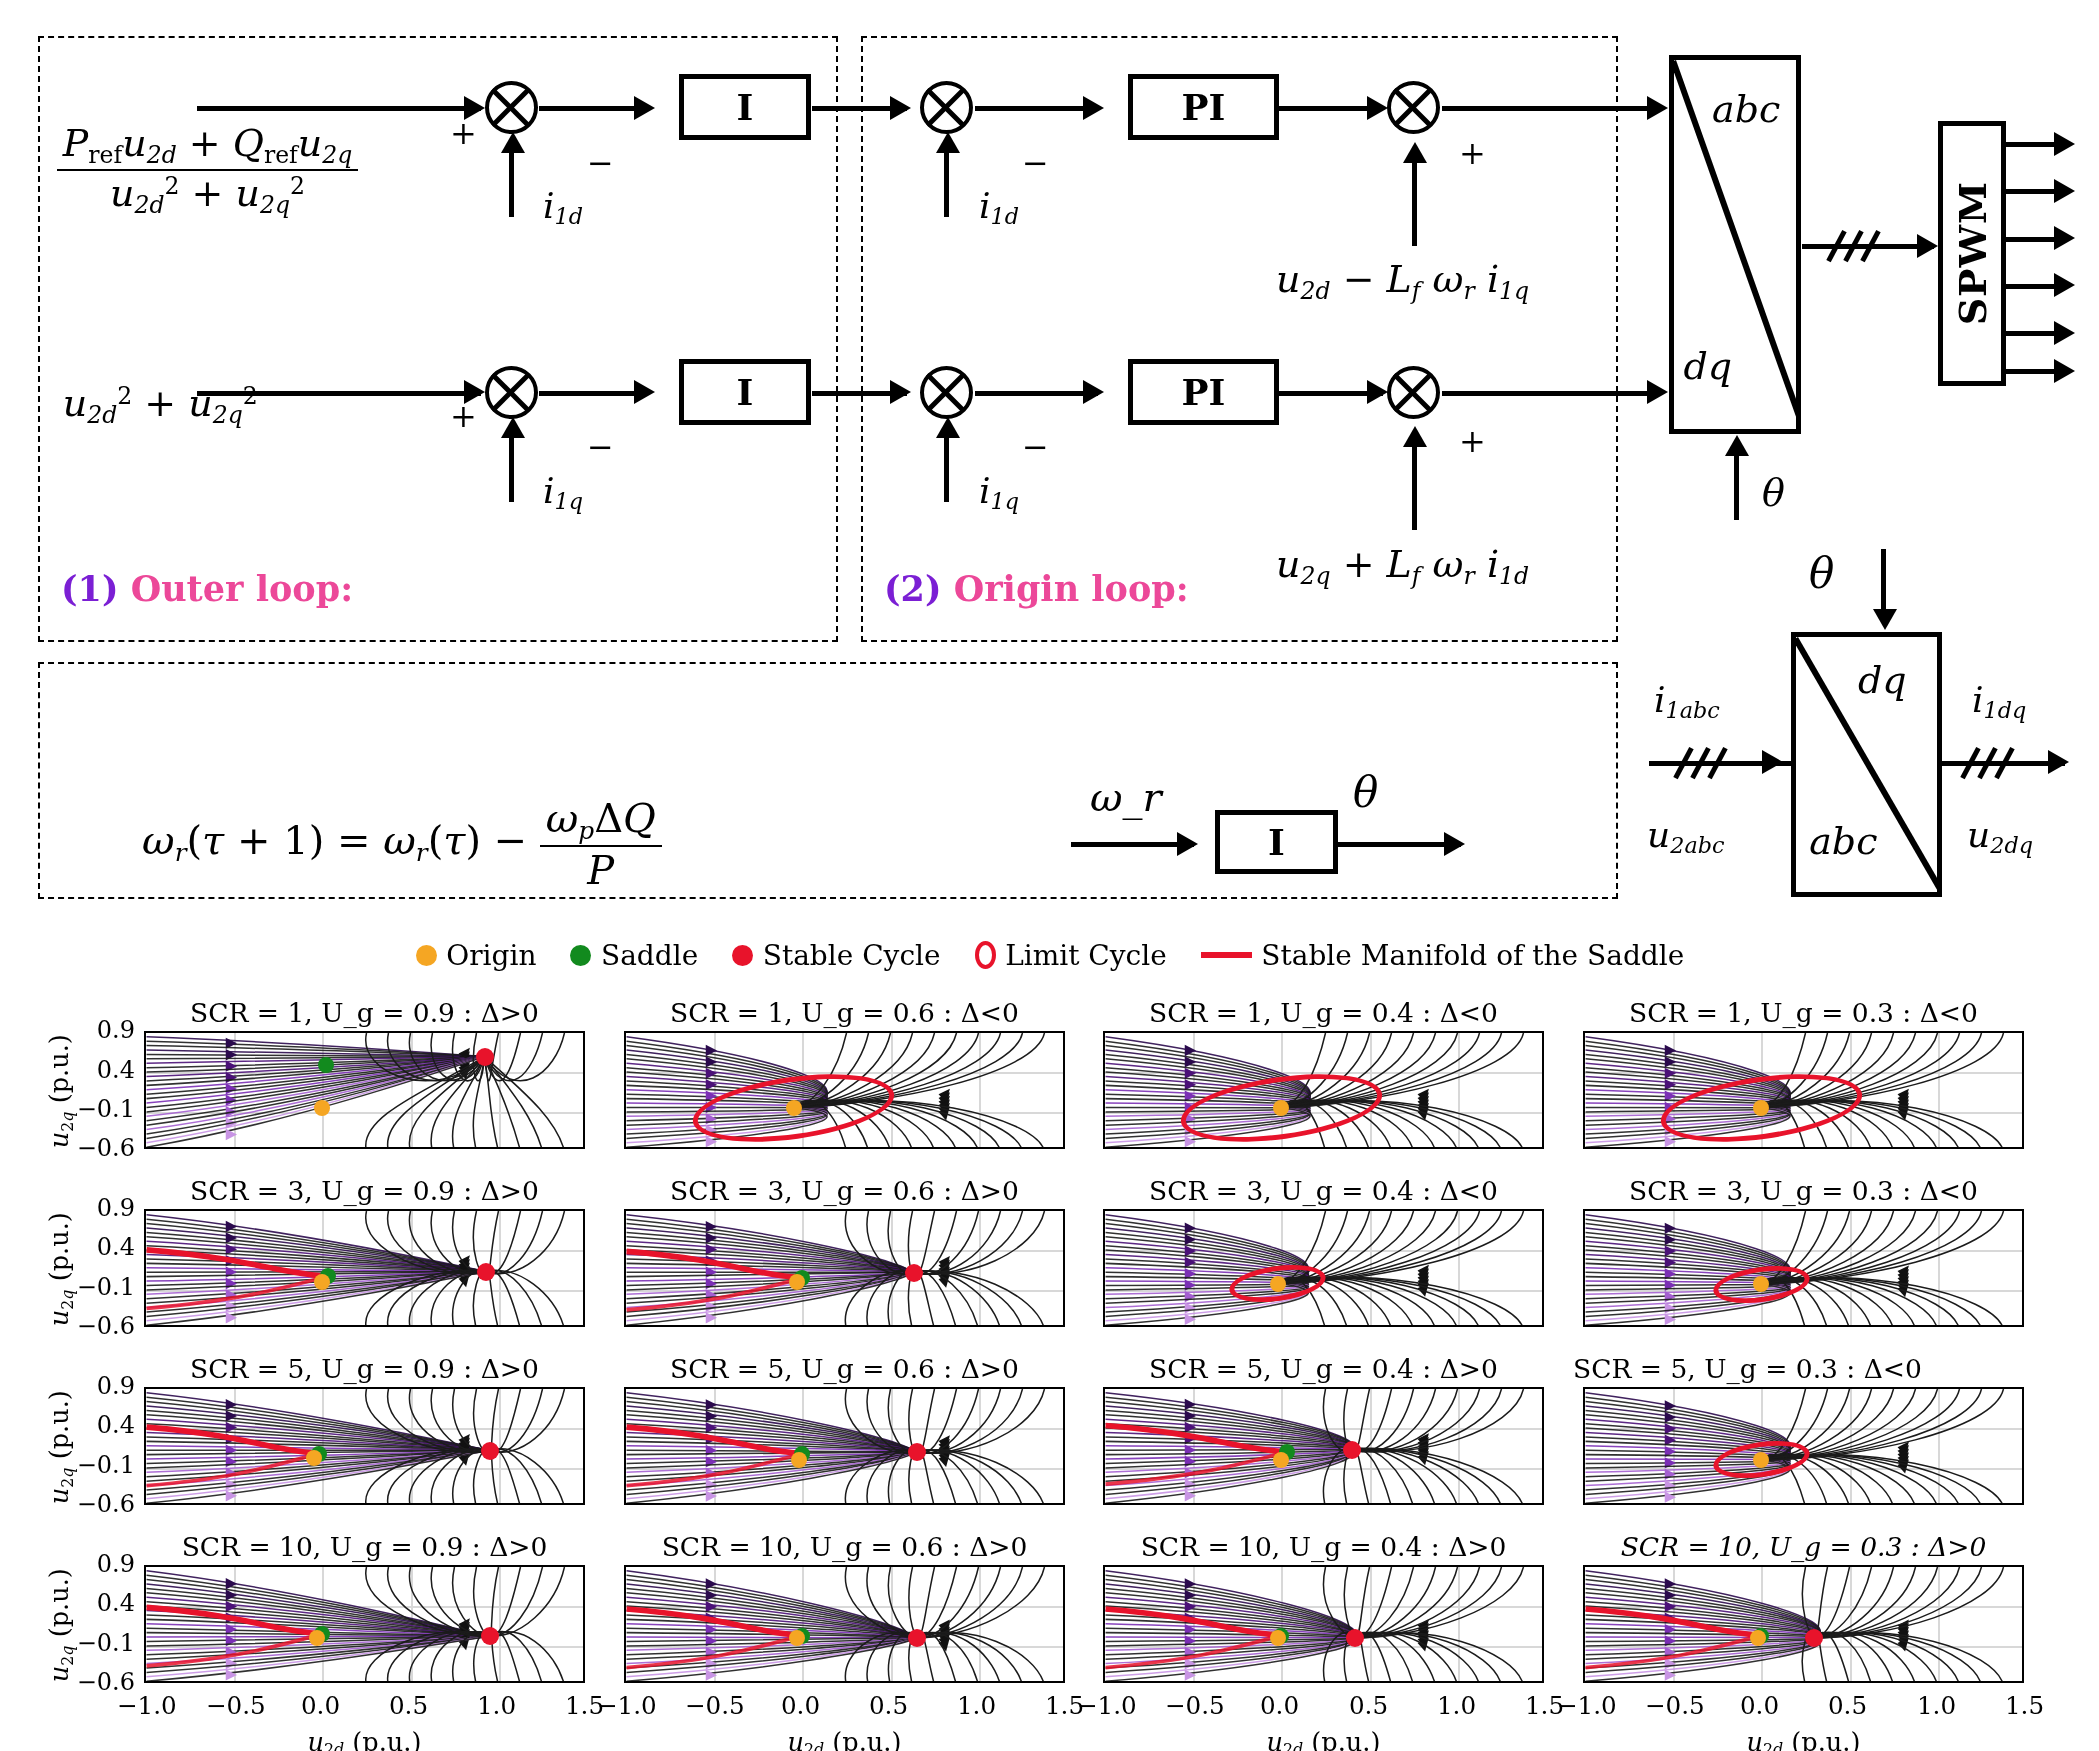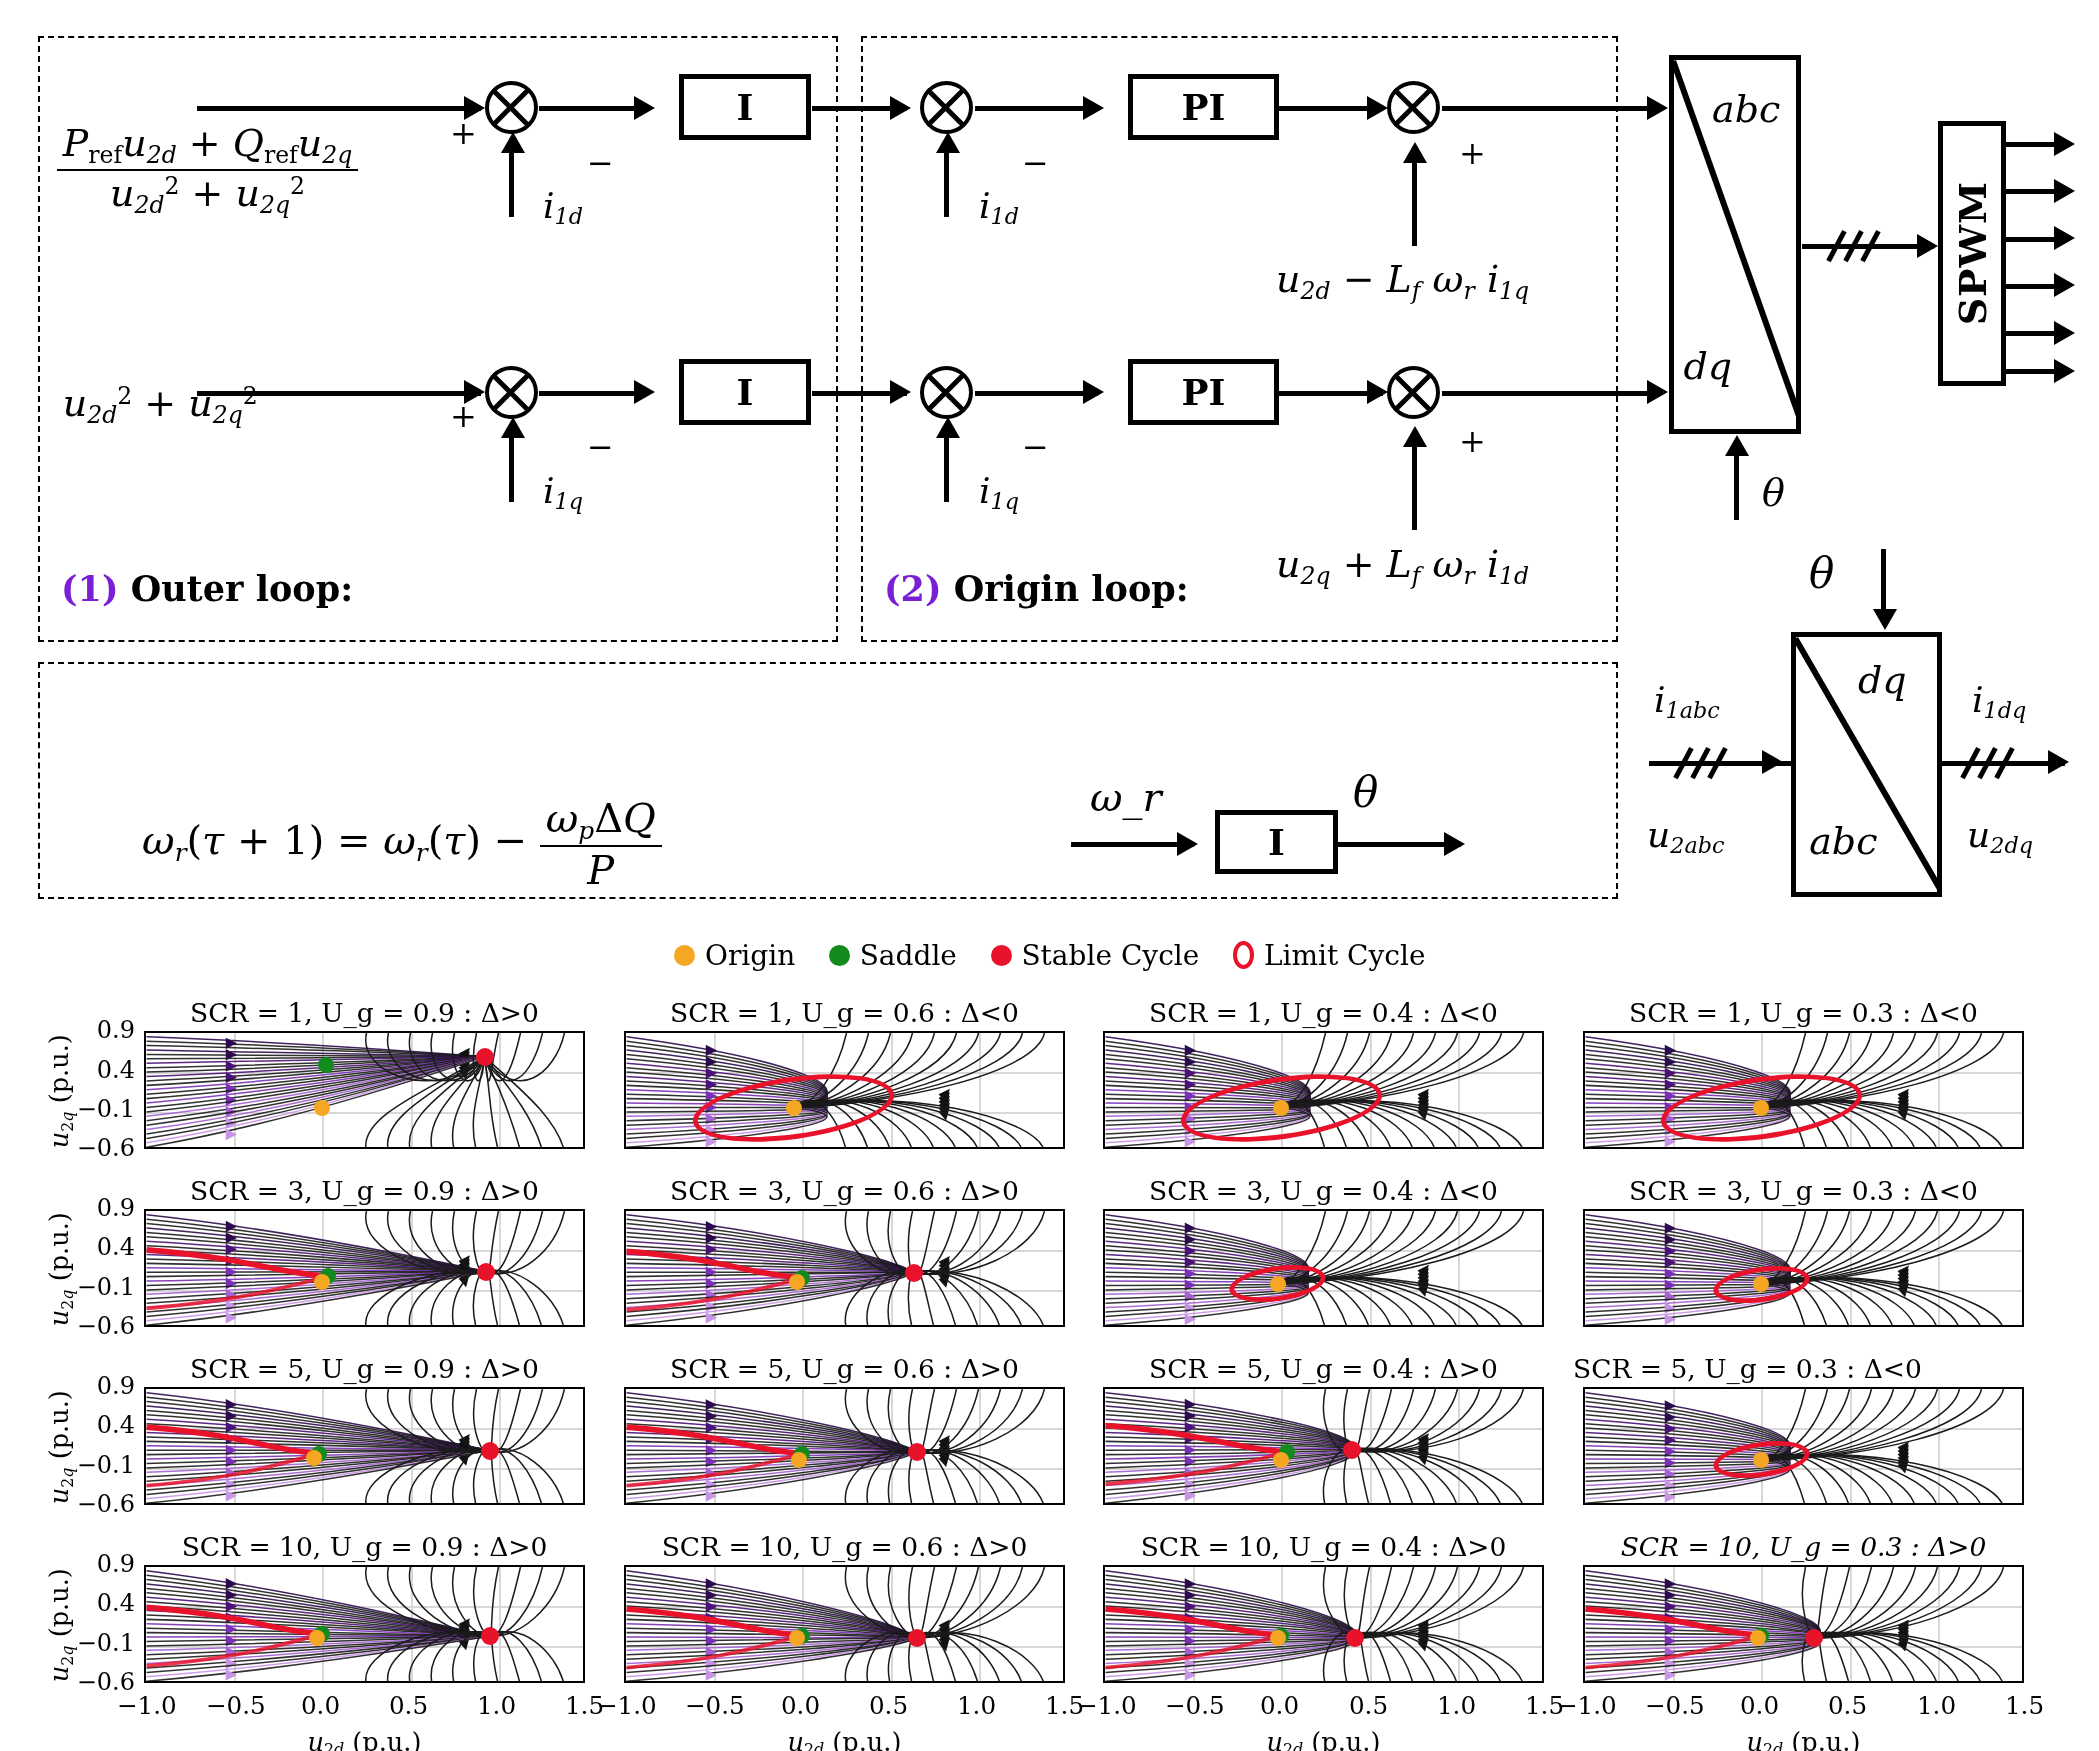--- a/index.html
+++ b/index.html
@@ -4,21 +4,21 @@
 <style>
   html,body{margin:0;padding:0;background:#fff;}
   body{width:2100px;height:1752px;font-family:"DejaVu Serif",serif;color:#000;position:relative;overflow:hidden;}
   .wrap{position:relative;width:2100px;height:1752px;}
 
   
   .diagram{position:absolute;left:0;top:0;width:2100px;height:937px;}
   .dashbox{position:absolute;border:2.8px dashed #000;box-sizing:border-box;}
   .panel-label{position:absolute;font-weight:bold;font-size:35px;white-space:nowrap;}
   .panel-label .num{color:#7b1fd4;}
-  .panel-label .txt{color:#000000;}
+  .panel-label .txt{color:#ec4899;}
 
   .math{position:absolute;white-space:nowrap;font-family:"DejaVu Serif",serif;}
   .frac{display:inline-block;vertical-align:middle;text-align:center;}
   .frac .num{display:block;padding:0 5.7px;border-bottom:2.8px solid #000;}
   .frac .den{display:block;padding:0 5.7px;}
   i{font-style:italic;}
   .rm{font-style:normal;}
   sub{font-size:0.62em;vertical-align:-0.28em;}
   sup{font-size:0.62em;vertical-align:0.5em;}
 
@@ -266,20 +266,24 @@
       <span class="dot" style="background:#128a1e;"></span>
       <span>Saddle</span>
     </div>
     <div class="item">
       <span class="dot" style="background:#e8132b;"></span>
       <span>Stable Cycle</span>
     </div>
     <div class="item">
       <span class="ring"></span>
       <span>Limit Cycle</span>
+    </div>
+    <div class="item">
+      <span class="barline"></span>
+      <span>Stable Manifold of the Saddle</span>
     </div>
   </div>
 
   <div class="grid" id="plotgrid">
       <div class="ptitle" style="left: 144px; top: 15px; width: 441px;">SCR = 1, U_g = 0.9 : Δ&gt;0</div>
       <div class="axes" style="left: 144px; top: 49px; width: 441px; height: 118px;">
         <div class="gl glv" style="left: 88px;"></div>
         <div class="gl glv" style="left: 176px;"></div>
         <div class="gl glv" style="left: 265px;"></div>
         <div class="gl glv" style="left: 353px;"></div>

